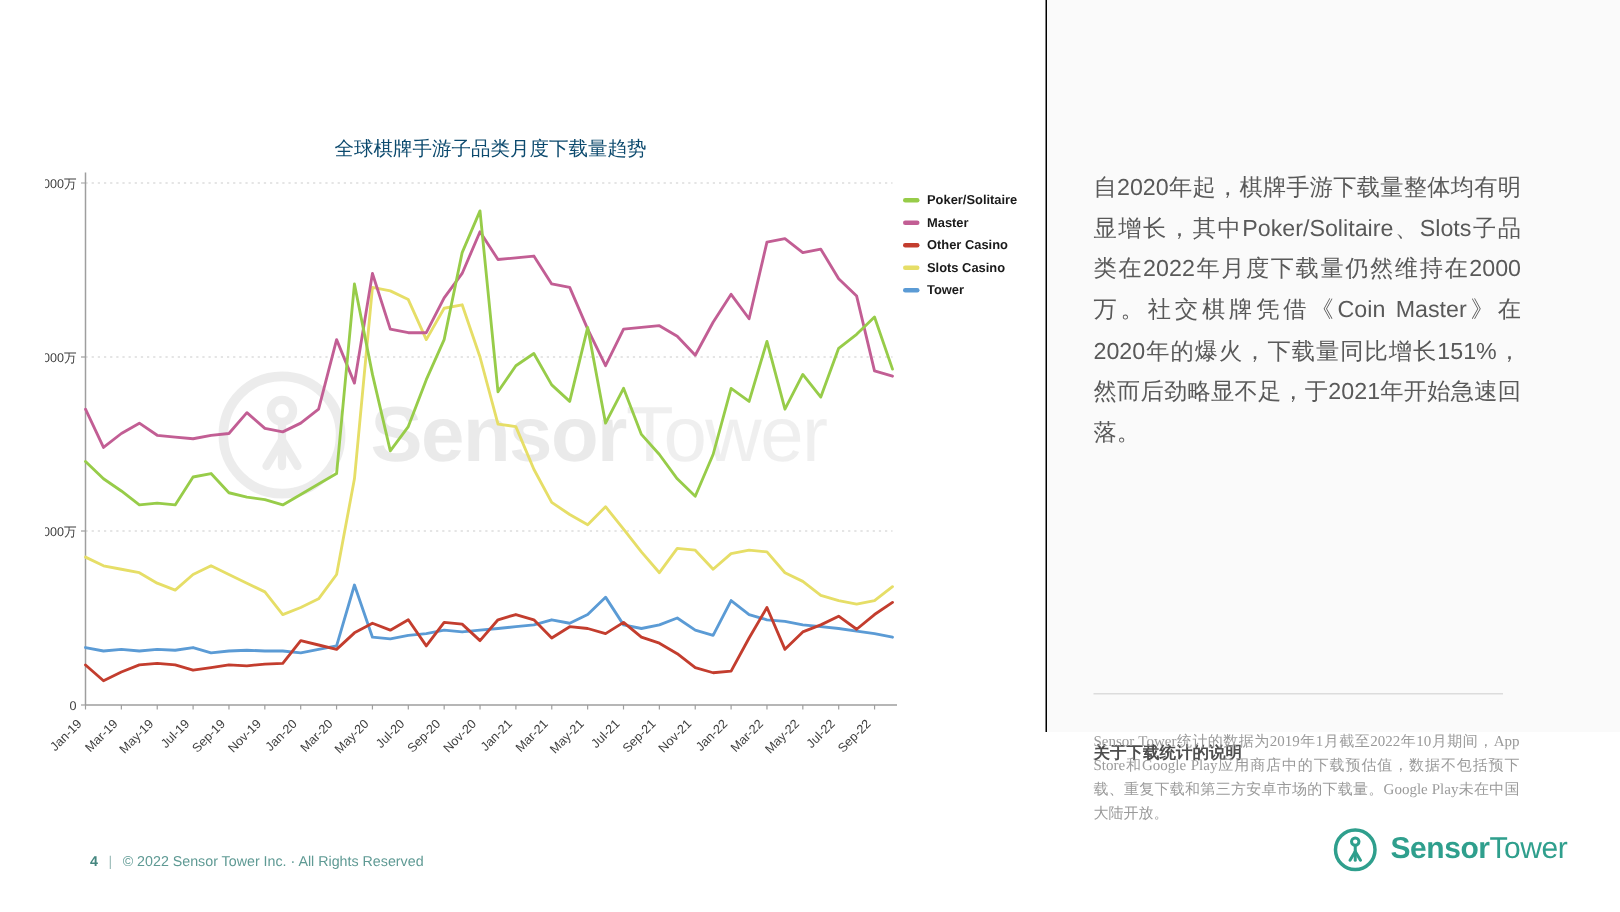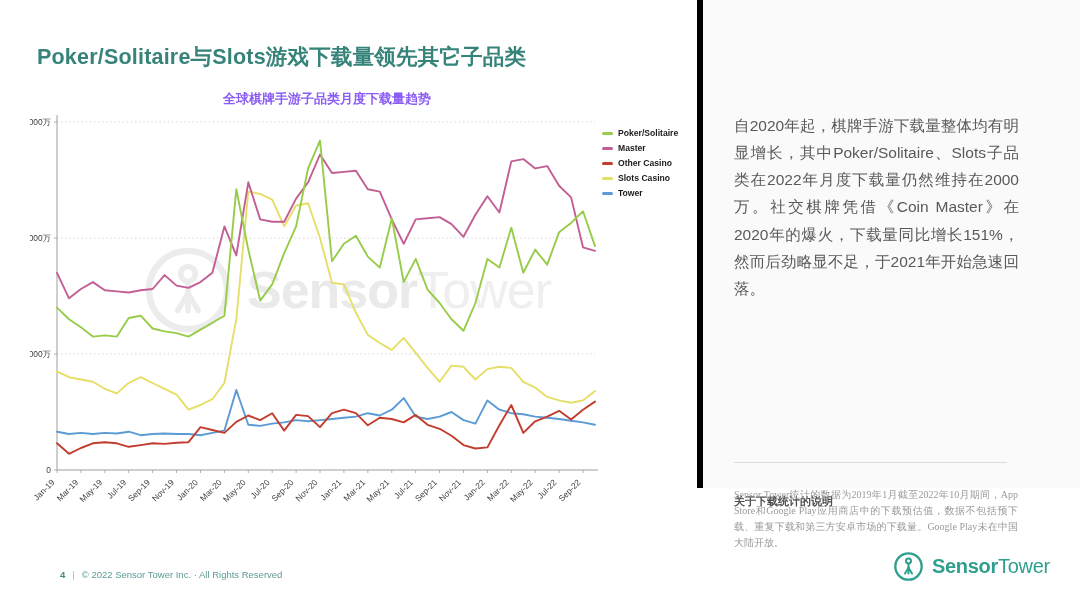--- a/index.html
+++ b/index.html
@@ -9,21 +9,21 @@
     -webkit-font-smoothing:antialiased;
   }
   
   .slide{position:absolute;left:0;top:0;width:697px;height:608px;background:#ffffff;}
   .slide-title{
     position:absolute;left:37px;top:42px;width:630px;
     font-size:21.5px;font-weight:700;color:#36837a;letter-spacing:.2px;
   }
   .chart-title{
     position:absolute;left:57px;top:90px;width:540px;text-align:center;
-    font-size:13px;font-weight:700;color:#8b5cf6;
+    font-size:13px;font-weight:400;color:#0c4a6e;
   }
   .chart-wrap{position:absolute;left:30px;top:108px;width:665px;height:430px;}
   .chart-wrap svg.plot{position:absolute;left:0;top:0;z-index:2;}
   .chart-wrap svg text{font-family:"Liberation Sans","DejaVu Sans",sans-serif;}
   
   .watermark{
     position:absolute;left:112px;top:136px;z-index:1;display:flex;align-items:center;
     gap:13px;opacity:.5;pointer-events:none;
   }
   .wm-text{font-size:52px;color:#d7d7d7;font-weight:700;letter-spacing:-1px;white-space:nowrap;}
@@ -36,42 +36,41 @@
   
   .slide-footer{
     position:absolute;left:60px;top:569px;font-size:9.5px;color:#5f9a94;
     display:flex;align-items:center;gap:7px;
   }
   .slide-footer .page{font-weight:700;color:#44867f;}
   .slide-footer .sep{color:#9dbdba;}
   
   .panel{
     position:absolute;left:697px;top:0;width:383px;height:488px;
-    background:#fafafa;border-left:6px solid #000000;box-sizing:border-box;
+    background:#fafafa;border-left:1px solid #000000;box-sizing:border-box;
   }
   .insight{
     position:absolute;left:31px;top:112px;width:285px;
     font-size:15.5px;line-height:1.75;color:#595959;text-align:justify;
   }
   .note-divider{position:absolute;left:31px;top:462px;width:273px;height:1px;background:#dcdcdc;}
   .note-title{position:absolute;left:31px;top:471px;font-size:11px;font-weight:700;color:#4d4d4d;margin-top:23px;}
   .note-body{
     position:absolute;left:31px;top:487px;width:284px;
     font-size:10px;line-height:1.6;color:#9a9a9a;text-align:justify;font-family:Liberation Serif, serif;
   }
   .logo{position:absolute;left:190px;top:551px;display:flex;align-items:center;gap:8px;}
   .logo-text{font-size:20px;color:#2f9f8d;font-weight:700;letter-spacing:-.3px;white-space:nowrap;}
   .logo-text .light{font-weight:400;}
 </style>
 </head>
 <body>
 
 <div class="slide">
 
-  <div class="slide-title">Poker/Solitaire与Slots游戏下载量领先其它子品类</div>
 
   <div class="chart-title">全球棋牌手游子品类月度下载量趋势</div>
 
   <div class="chart-wrap">
 
     <div class="watermark">
       <svg width="92" height="92" viewBox="0 0 40 40">
         <g fill="none" stroke="#dadada" stroke-width="2.4" stroke-linecap="round">
           <circle cx="20" cy="20" r="17" stroke-width="2.8"></circle>
           <circle cx="20" cy="13" r="3.2"></circle>

